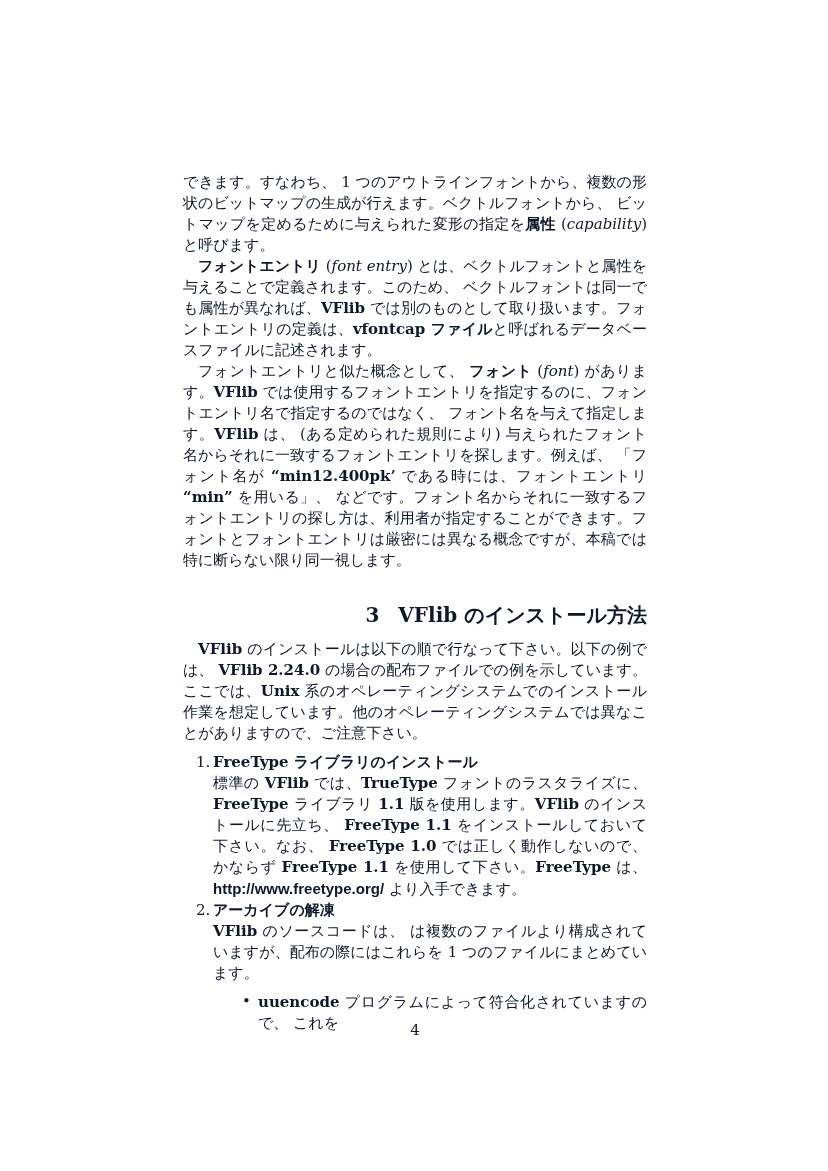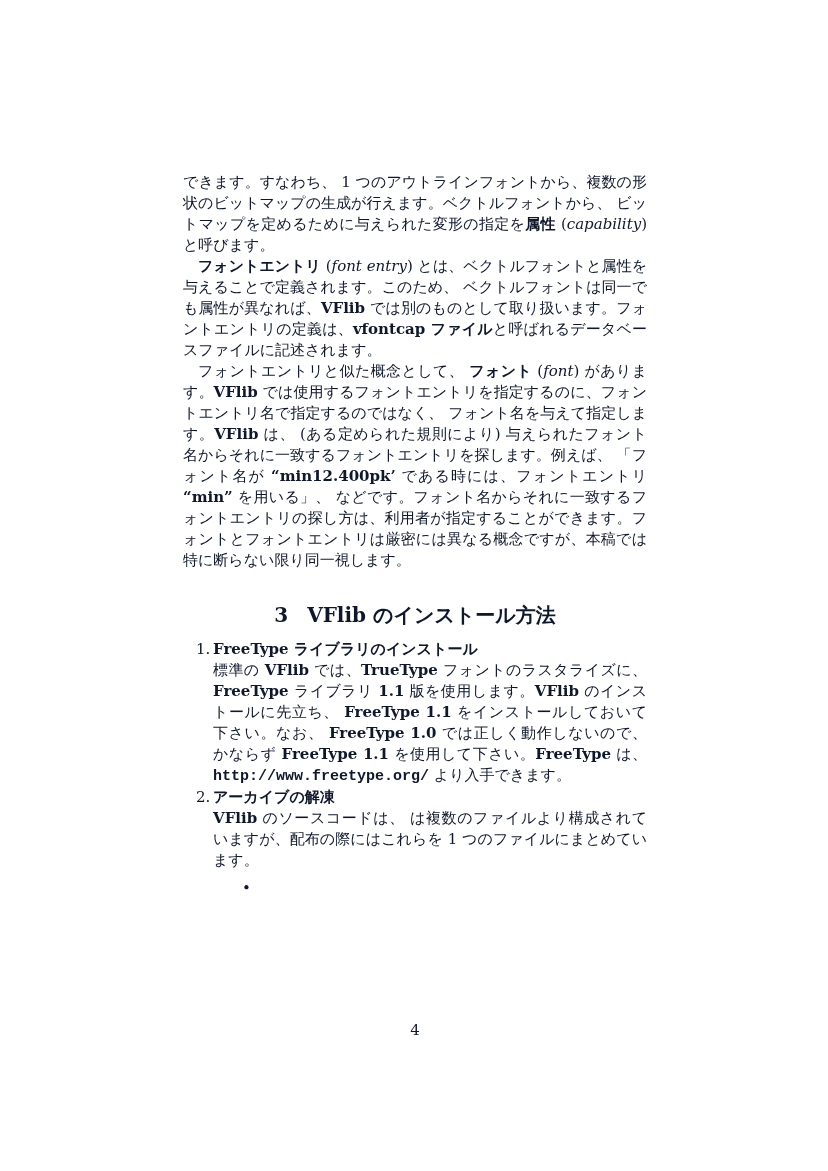--- a/index.html
+++ b/index.html
@@ -30,28 +30,28 @@
     text-indent: 15px;
   }
   .para.noindent {
     text-indent: 0;
   }
   
   .seg-r { }
   .seg-b { font-weight: bold; }
   .seg-i { font-style: italic; }
   .seg-g { font-family: "DejaVu Sans", "Liberation Sans", sans-serif; font-weight: bold; }
-  .seg-m { font-family: Liberation Mono, monospace; font-weight: bold; }
+  .seg-m { font-family: Liberation Sans, sans-serif; font-weight: bold; }
 
   .section {
     margin: 31px 0 11px 0;
     font-size: 20px;
     line-height: 26px;
     font-weight: bold;
-    text-align: center;
+    text-align: right;
   }
   .sec-num {
     margin-right: 19px;
   }
   .olist {
     margin-top: 8px;
   }
   .li {
     position: relative;
     padding-left: 30px;
@@ -90,37 +90,39 @@
   <div class="content">
 
     <p class="para noindent"><span class="seg-r">できます。すなわち、 1 つのアウトラインフォントから、複数の形状のビットマップの生成が行えます。ベクトルフォントから、 ビットマップを定めるために与えられた変形の指定を</span><span class="seg-g">属性</span><span class="seg-r"> (</span><span class="seg-i">capability</span><span class="seg-r">) と呼びます。</span></p>
     <p class="para"><span class="seg-g">フォントエントリ</span><span class="seg-r"> (</span><span class="seg-i">font entry</span><span class="seg-r">) とは、ベクトルフォントと属性を与えることで定義されます。このため、 ベクトルフォントは同一でも属性が異なれば、</span><span class="seg-b">VFlib</span><span class="seg-r"> では別のものとして取り扱います。フォントエントリの定義は、</span><span class="seg-b">vfontcap </span><span class="seg-g">ファイル</span><span class="seg-r">と呼ばれるデータベースファイルに記述されます。</span></p>
     <p class="para"><span class="seg-r">フォントエントリと似た概念として、 </span><span class="seg-g">フォント</span><span class="seg-r"> (</span><span class="seg-i">font</span><span class="seg-r">) があります。</span><span class="seg-b">VFlib</span><span class="seg-r"> では使用するフォントエントリを指定するのに、フォントエントリ名で指定するのではなく、 フォント名を与えて指定します。</span><span class="seg-b">VFlib</span><span class="seg-r"> は、 (ある定められた規則により) 与えられたフォント名からそれに一致するフォントエントリを探します。例えば、 「フォント名が </span><span class="seg-b">“min12.400pk’</span><span class="seg-r"> である時には、フォントエントリ </span><span class="seg-b">“min”</span><span class="seg-r"> を用いる」、 などです。フォント名からそれに一致するフォントエントリの探し方は、利用者が指定することができます。フォントとフォントエントリは厳密には異なる概念ですが、本稿では特に断らない限り同一視します。</span></p>
 
     <h2 class="section">
       <span class="sec-num">3</span><span class="sec-title"><span class="seg-b">VFlib </span><span class="seg-g">のインストール方法</span></span>
     </h2>
 
+    <p class="para"><span class="seg-b">VFlib</span><span class="seg-r"> のインストールは以下の順で行なって下さい。以下の例では、 </span><span class="seg-b">VFlib 2.24.0</span><span class="seg-r"> の場合の配布ファイルでの例を示しています。ここでは、</span><span class="seg-b">Unix</span><span class="seg-r"> 系のオペレーティングシステムでのインストール作業を想定しています。他のオペレーティングシステムでは異なことがありますので、ご注意下さい。</span></p>
 
     <div class="olist">
 
       <div class="li">
         <span class="marker">1.</span>
         <div class="li-label"><span class="seg-b">FreeType </span><span class="seg-g">ライブラリのインストール</span></div>
         <div class="li-body"><span class="seg-r">標準の </span><span class="seg-b">VFlib</span><span class="seg-r"> では、</span><span class="seg-b">TrueType</span><span class="seg-r"> フォントのラスタライズに、</span><span class="seg-b">FreeType</span><span class="seg-r"> ライブラリ </span><span class="seg-b">1.1</span><span class="seg-r"> 版を使用します。</span><span class="seg-b">VFlib</span><span class="seg-r"> のインストールに先立ち、 </span><span class="seg-b">FreeType 1.1</span><span class="seg-r"> をインストールしておいて下さい。なお、 </span><span class="seg-b">FreeType 1.0</span><span class="seg-r"> では正しく動作しないので、かならず </span><span class="seg-b">FreeType 1.1</span><span class="seg-r"> を使用して下さい。</span><span class="seg-b">FreeType</span><span class="seg-r"> は、</span><span class="seg-m">http://www.freetype.org/</span><span class="seg-r"> より入手できます。</span></div>
       </div>
 
       <div class="li">
         <span class="marker">2.</span>
         <div class="li-label"><span class="seg-g">アーカイブの解凍</span></div>
         <div class="li-body"><span class="seg-b">VFlib</span><span class="seg-r"> のソースコードは、 は複数のファイルより構成されていますが、配布の際にはこれらを 1 つのファイルにまとめています。</span></div>
 
         <div class="ulist">
           <div class="uli">
             <span class="bullet">•</span>
+            <div><span class="seg-b">uuencode</span><span class="seg-r"> プログラムによって符合化されていますので、 これを</span></div>
           </div>
         </div>
       </div>
 
     </div>
   </div>
 
   <div class="footer">4</div>
 </div>
 

